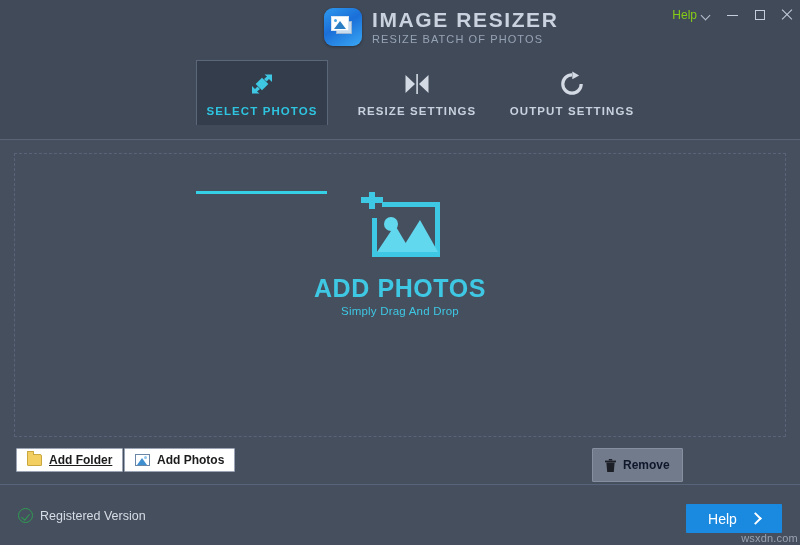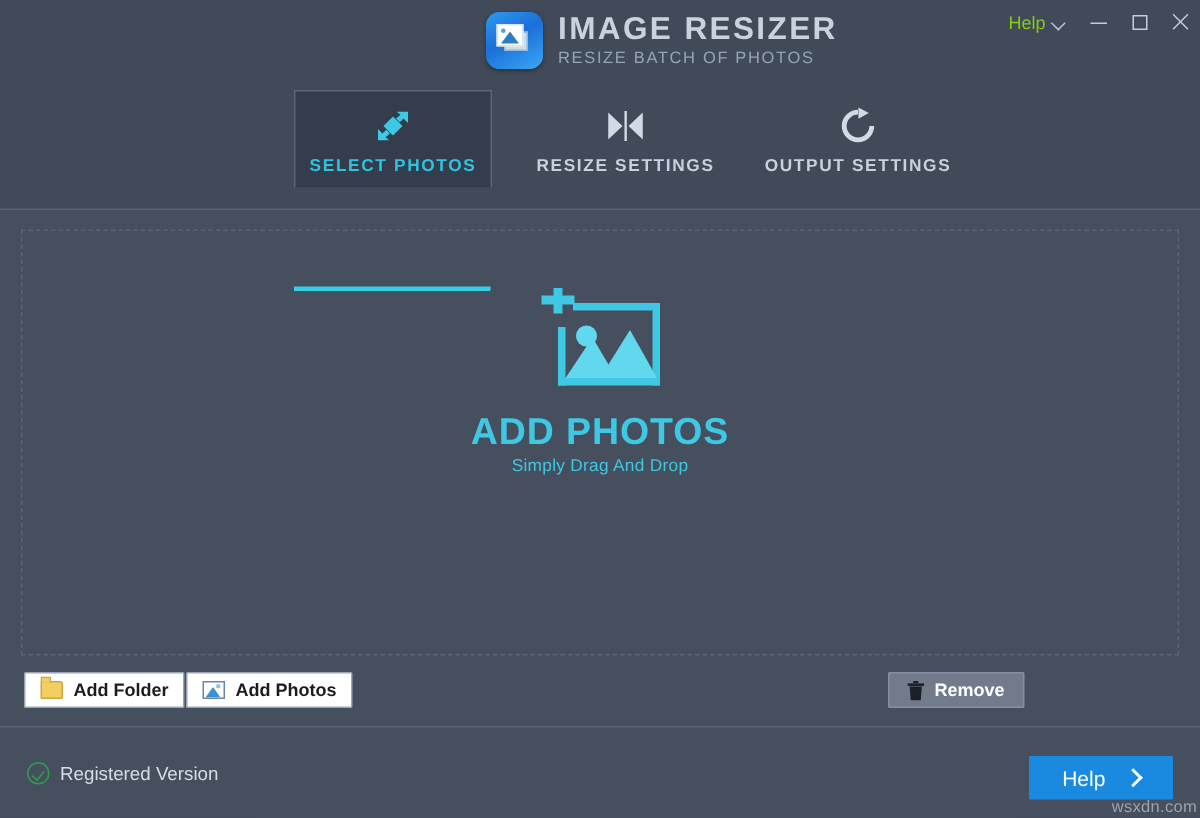--- a/index.html
+++ b/index.html
@@ -254,36 +254,36 @@
     display: flex;
     align-items: center;
     gap: 7px;
     padding: 0 10px;
     font-size: 12px;
     color: #1c1c1c;
     font-weight: bold;
     cursor: default;
     border-radius: 1px;
   }
-  #btn-add-folder { left: 16px; }
+  #btn-add-folder { left: 16px; text-decoration: underline; }
   #btn-add-photos { left: 124px; }
 
   .btn-dark {
     position: absolute;
     top: 10px;
-    height: 24px;
+    height: 34px;
     background: #717b8c;
     border: 1px solid #868fa0;
     box-sizing: border-box;
     display: flex;
     align-items: center;
     gap: 7px;
     padding: 0 12px;
     font-size: 12px;
-    color: #ffffff;
+    color: #0f172a;
     font-weight: bold;
     cursor: default;
     border-radius: 1px;
   }
   #btn-remove { left: 592px; }
   #btn-remove-all { left: 688px; }
 
   .ic-folder {
     width: 15px; height: 12px;
     background: #f3cf62;

